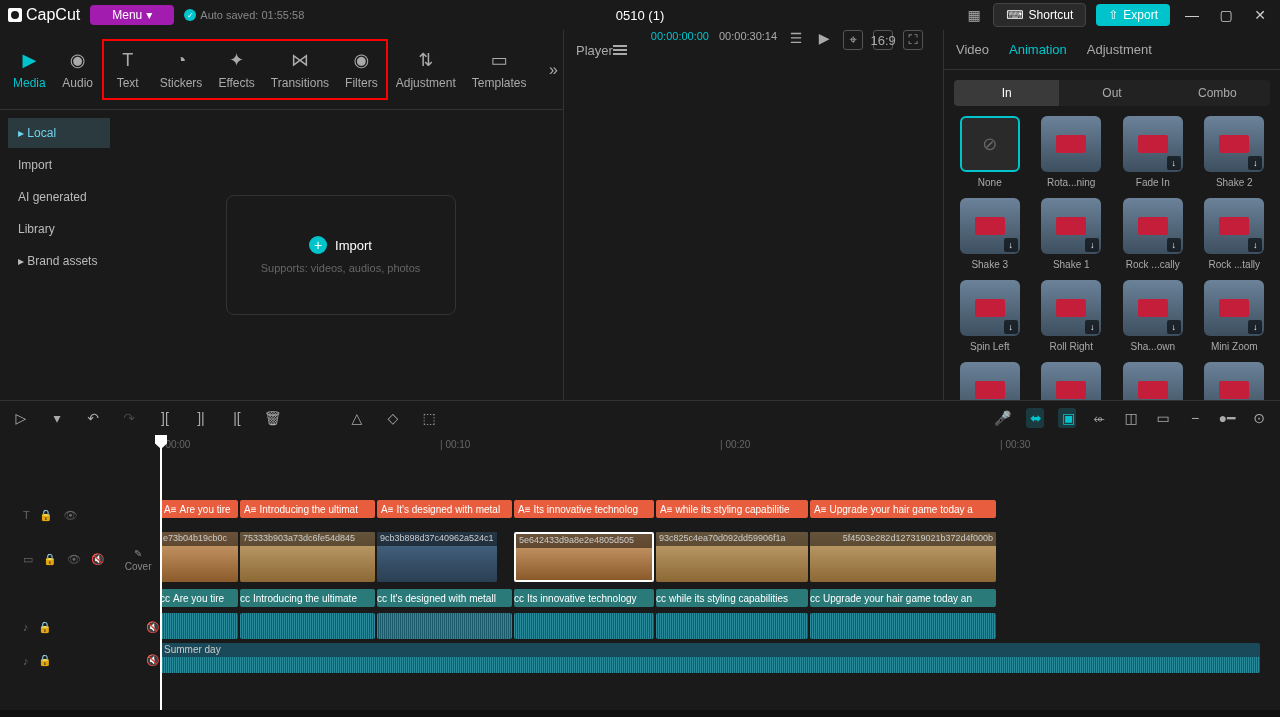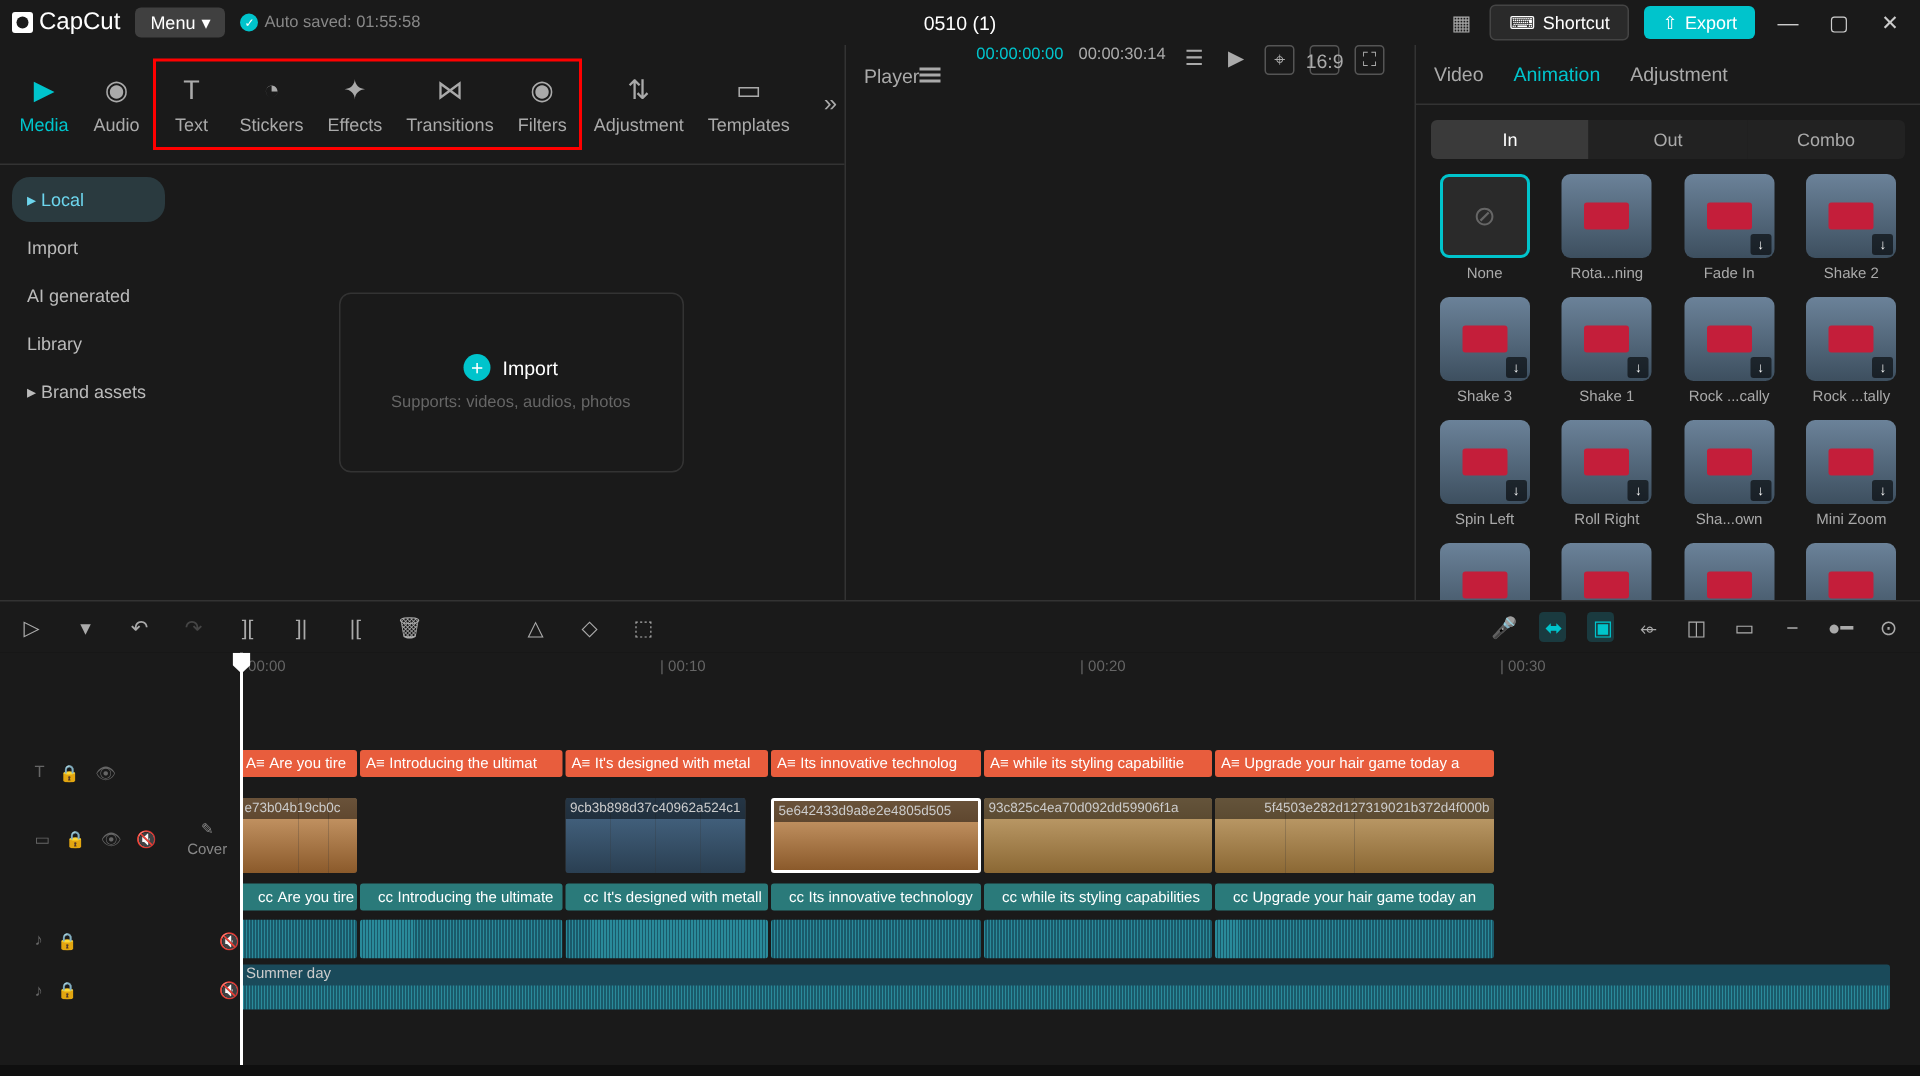--- a/index.html
+++ b/index.html
@@ -1,38 +1,38 @@
 <!DOCTYPE html>
 <html><head>
 <meta charset="utf-8">
 <style>
 *{margin:0;padding:0;box-sizing:border-box;font-family:-apple-system,BlinkMacSystemFont,"Segoe UI",Arial,sans-serif;user-select:none}
 body{background:#0f0f0f;color:#ccc;font-size:12px;width:1280px;height:717px;overflow:hidden}
 .titlebar{height:30px;background:#1a1a1a;display:flex;align-items:center;padding:0 8px;gap:10px}
 .logo{display:flex;align-items:center;gap:4px;color:#fff;font-size:16px;font-weight:500}
 .logo-icon{width:14px;height:14px;background:#fff;border-radius:2px;position:relative}
 .logo-icon::before{content:"";position:absolute;width:8px;height:8px;background:#1a1a1a;border-radius:50%;top:3px;left:3px}
-.menu-btn{background:#404040;padding:3px 10px;border-radius:4px;color:#fff;font-size:12px;display:flex;align-items:center;gap:4px}
+.menu-btn{background:#a21caf;padding:3px 22px;border-radius:4px;color:#fff;font-size:12px;display:flex;align-items:center;gap:4px}
 .autosave{color:#888;font-size:11px;display:flex;align-items:center;gap:4px}
 .check-icon{width:12px;height:12px;background:#00c4cc;border-radius:50%;display:inline-flex;align-items:center;justify-content:center;color:#fff;font-size:8px}
 .title-center{position:absolute;left:50%;transform:translateX(-50%);color:#fff;font-size:13px}
 .titlebar-right{margin-left:auto;display:flex;align-items:center;gap:10px}
 .shortcut-btn{background:#2a2a2a;padding:4px 12px;border-radius:4px;border:1px solid #444;color:#fff;font-size:12px;display:flex;align-items:center;gap:5px}
 .export-btn{background:#00c4cc;padding:4px 12px;border-radius:4px;color:#fff;font-size:12px;font-weight:500;display:flex;align-items:center;gap:5px}
 .win-btn{width:24px;height:24px;display:flex;align-items:center;justify-content:center;color:#ccc;font-size:14px}
 .main-area{display:flex;height:370px}
 .left-panel{width:564px;background:#1a1a1a;border-right:1px solid #333;display:flex;flex-direction:column}
 .toolbar-tabs{display:flex;align-items:center;height:80px;border-bottom:1px solid #333;padding:0 5px}
 .tab-item{display:flex;flex-direction:column;align-items:center;justify-content:center;padding:8px 8px;gap:5px;color:#aaa;font-size:12px;min-width:48px}
 .tab-item.active{color:#00c4cc}
 .tab-icon{width:22px;height:22px;display:flex;align-items:center;justify-content:center;font-size:18px}
 .red-box{border:2px solid #ff0000;display:flex;padding:0;margin:0}
 .left-content{display:flex;flex:1}
 .sidebar{width:118px;background:#1a1a1a;padding:8px;display:flex;flex-direction:column;gap:2px}
-.sidebar-item{padding:8px 10px;border-radius:12px;color:#bbb;font-size:12px}
+.sidebar-item{padding:8px 10px;border-radius:0;color:#bbb;font-size:12px}
 .sidebar-item.active{background:#2a3a3f;color:#6dd5ed}
 .import-area{flex:1;display:flex;align-items:center;justify-content:center}
 .import-box{width:230px;height:120px;border:1px solid #333;border-radius:8px;display:flex;flex-direction:column;align-items:center;justify-content:center;gap:8px}
 .import-btn{display:flex;align-items:center;gap:8px;color:#fff;font-size:13px;font-weight:500}
 .plus-icon{width:18px;height:18px;background:#00c4cc;border-radius:50%;color:#fff;display:flex;align-items:center;justify-content:center;font-size:14px}
 .import-sub{color:#666;font-size:11px}
 .player-panel{width:380px;background:#1a1a1a;border-right:1px solid #333;display:flex;flex-direction:row}
 .player-header{height:40px;display:flex;align-items:center;justify-content:space-between;padding:0 12px;color:#aaa;font-size:13px}
 .player-video{flex:1;display:flex;align-items:center;justify-content:center;padding:10px}
 .video-frame{width:360px;height:203px;background:linear-gradient(180deg,#e8d5c4 0%,#d4a574 100%);position:relative;display:flex;align-items:flex-end;justify-content:center;overflow:hidden}
@@ -80,21 +80,21 @@
 .track-ctrl-icon{color:#666;font-size:11px}
 .track-content{flex:1;position:relative;height:100%}
 .text-clip{position:absolute;height:18px;background:#e85d3d;border-radius:2px;color:#fff;font-size:10px;padding:1px 4px;overflow:hidden;white-space:nowrap;display:flex;align-items:center;gap:3px}
 .video-clip{position:absolute;height:50px;background:#333;border-radius:2px;overflow:hidden;display:flex}
 .video-clip.selected{border:2px solid #fff}
 .clip-title{position:absolute;top:0;left:0;right:0;height:14px;background:rgba(0,0,0,0.5);color:#ccc;font-size:9px;padding:1px 3px;overflow:hidden;white-space:nowrap}
 .video-thumbs{display:flex;width:100%;height:100%}
 .vthumb{flex:1;background:linear-gradient(180deg,#d4a574,#8b5a2b)}
 .vthumb.blue{background:linear-gradient(180deg,#4a6b8a,#2a3f52)}
 .vthumb.hair{background:linear-gradient(180deg,#c9a876,#8b6834)}
-.caption-clip{position:absolute;height:18px;background:#2a7a7a;border-radius:2px;color:#fff;font-size:10px;padding:1px 12px;overflow:hidden;white-space:nowrap;display:flex;align-items:center;gap:3px}
+.caption-clip{position:absolute;height:18px;background:#2a7a7a;border-radius:2px;color:#fff;font-size:10px;padding:1px 0;overflow:hidden;white-space:nowrap;display:flex;align-items:center;gap:3px}
 .audio-clip{position:absolute;height:26px;background:#1a5a6a;border-radius:2px;overflow:hidden}
 .audio-wave{height:100%;background:repeating-linear-gradient(90deg,#2a8a9a 0,#2a8a9a 1px,#1a5a6a 1px,#1a5a6a 2px)}
 .music-clip{position:absolute;height:30px;background:#1a4a5a;border-radius:2px;overflow:hidden}
 .music-title{position:absolute;top:1px;left:4px;color:#ccc;font-size:10px}
 .cover-btn{display:flex;flex-direction:column;align-items:center;gap:2px;color:#888;font-size:10px}
 .track-row.video{height:55px}
 .track-row.audio{height:35px}
 .more-icon{margin-left:auto;color:#aaa;font-size:16px}
 .hamburger{width:14px;height:10px;display:flex;flex-direction:column;justify-content:space-between}
 .hamburger span{height:2px;background:#aaa}
@@ -400,20 +400,29 @@
       <div class="track-content" id="video-track">
           <div class="video-clip" style="left: 0px; width: 78px;">
             <div class="clip-title">e73b04b19cb0c</div>
             <div class="video-thumbs">
               <div class="vthumb red"></div>
               <div class="vthumb red"></div>
               <div class="vthumb red"></div>
               <div class="vthumb red"></div>
             </div>
           </div>
+          <div class="video-clip" style="left: 80px; width: 135px;">
+            <div class="clip-title">75333b903a73dc6fe54d845</div>
+            <div class="video-thumbs">
+              <div class="vthumb hair"></div>
+              <div class="vthumb hair"></div>
+              <div class="vthumb hair"></div>
+              <div class="vthumb hair"></div>
+            </div>
+          </div>
           <div class="video-clip" style="left: 217px; width: 120px;">
             <div class="clip-title">9cb3b898d37c40962a524c1</div>
             <div class="video-thumbs">
               <div class="vthumb blue"></div>
               <div class="vthumb blue"></div>
               <div class="vthumb blue"></div>
               <div class="vthumb blue"></div>
             </div>
           </div>
           <div class="video-clip selected" style="left: 354px; width: 140px;">

